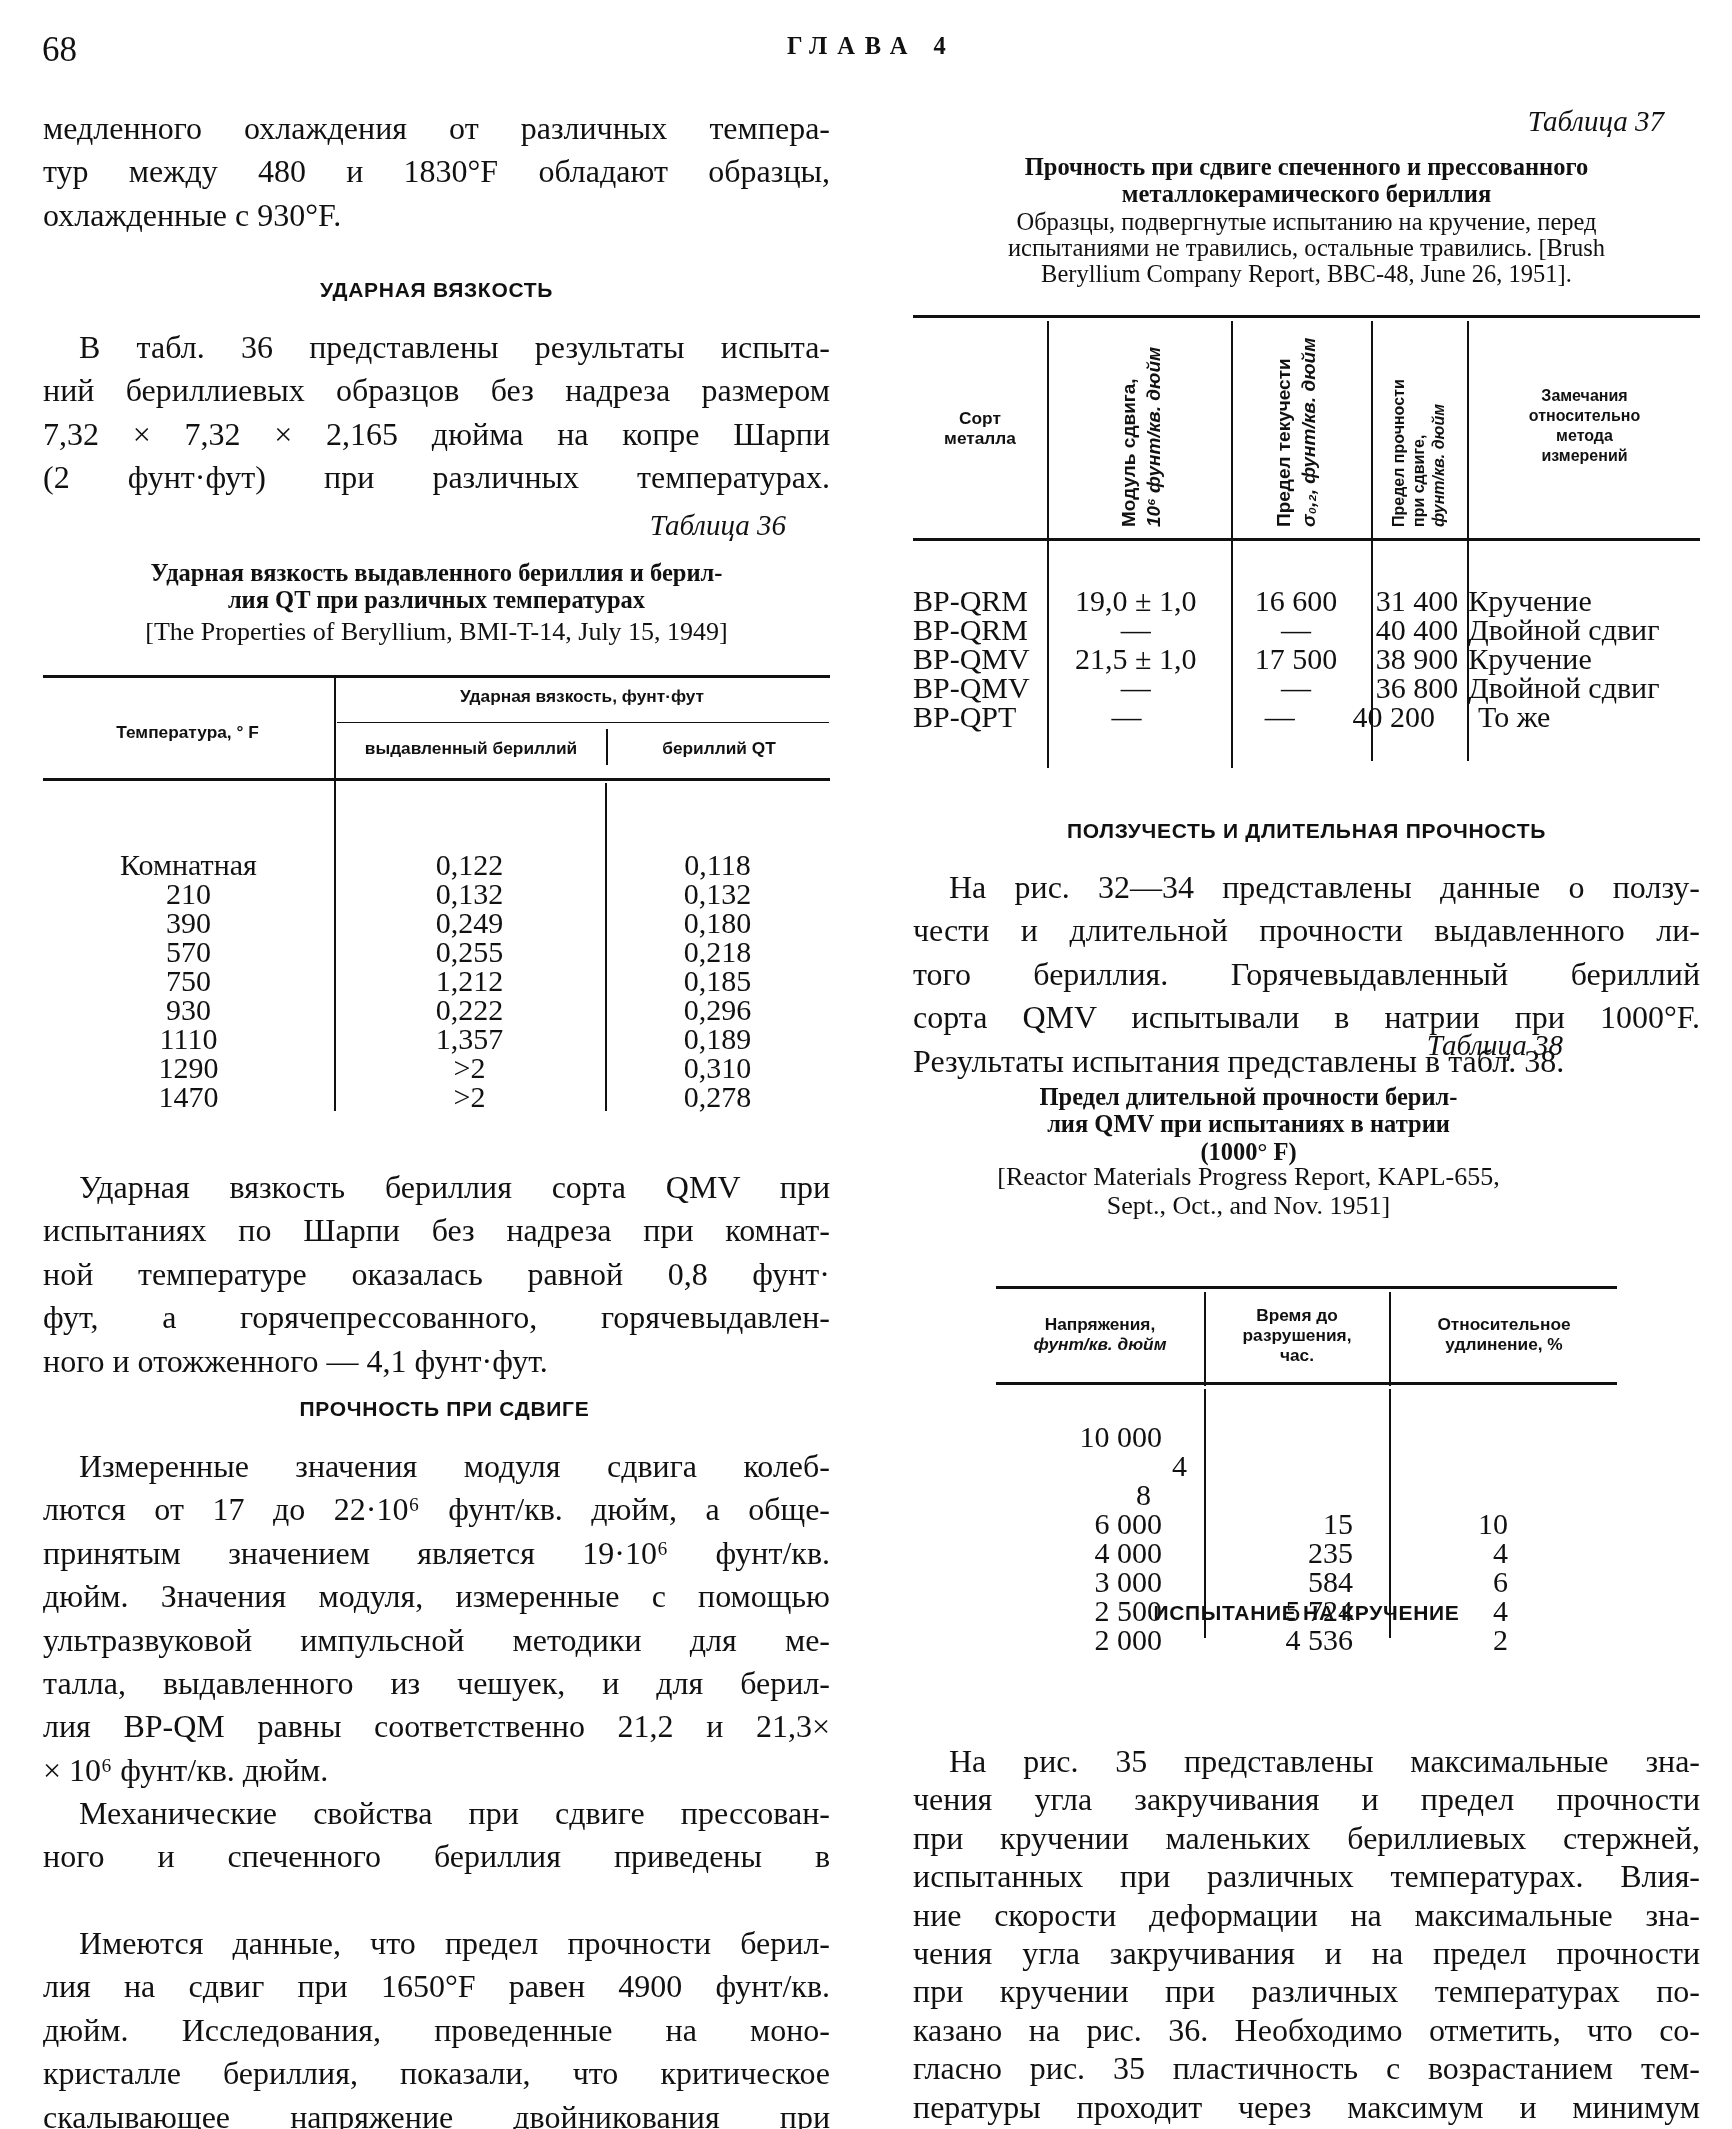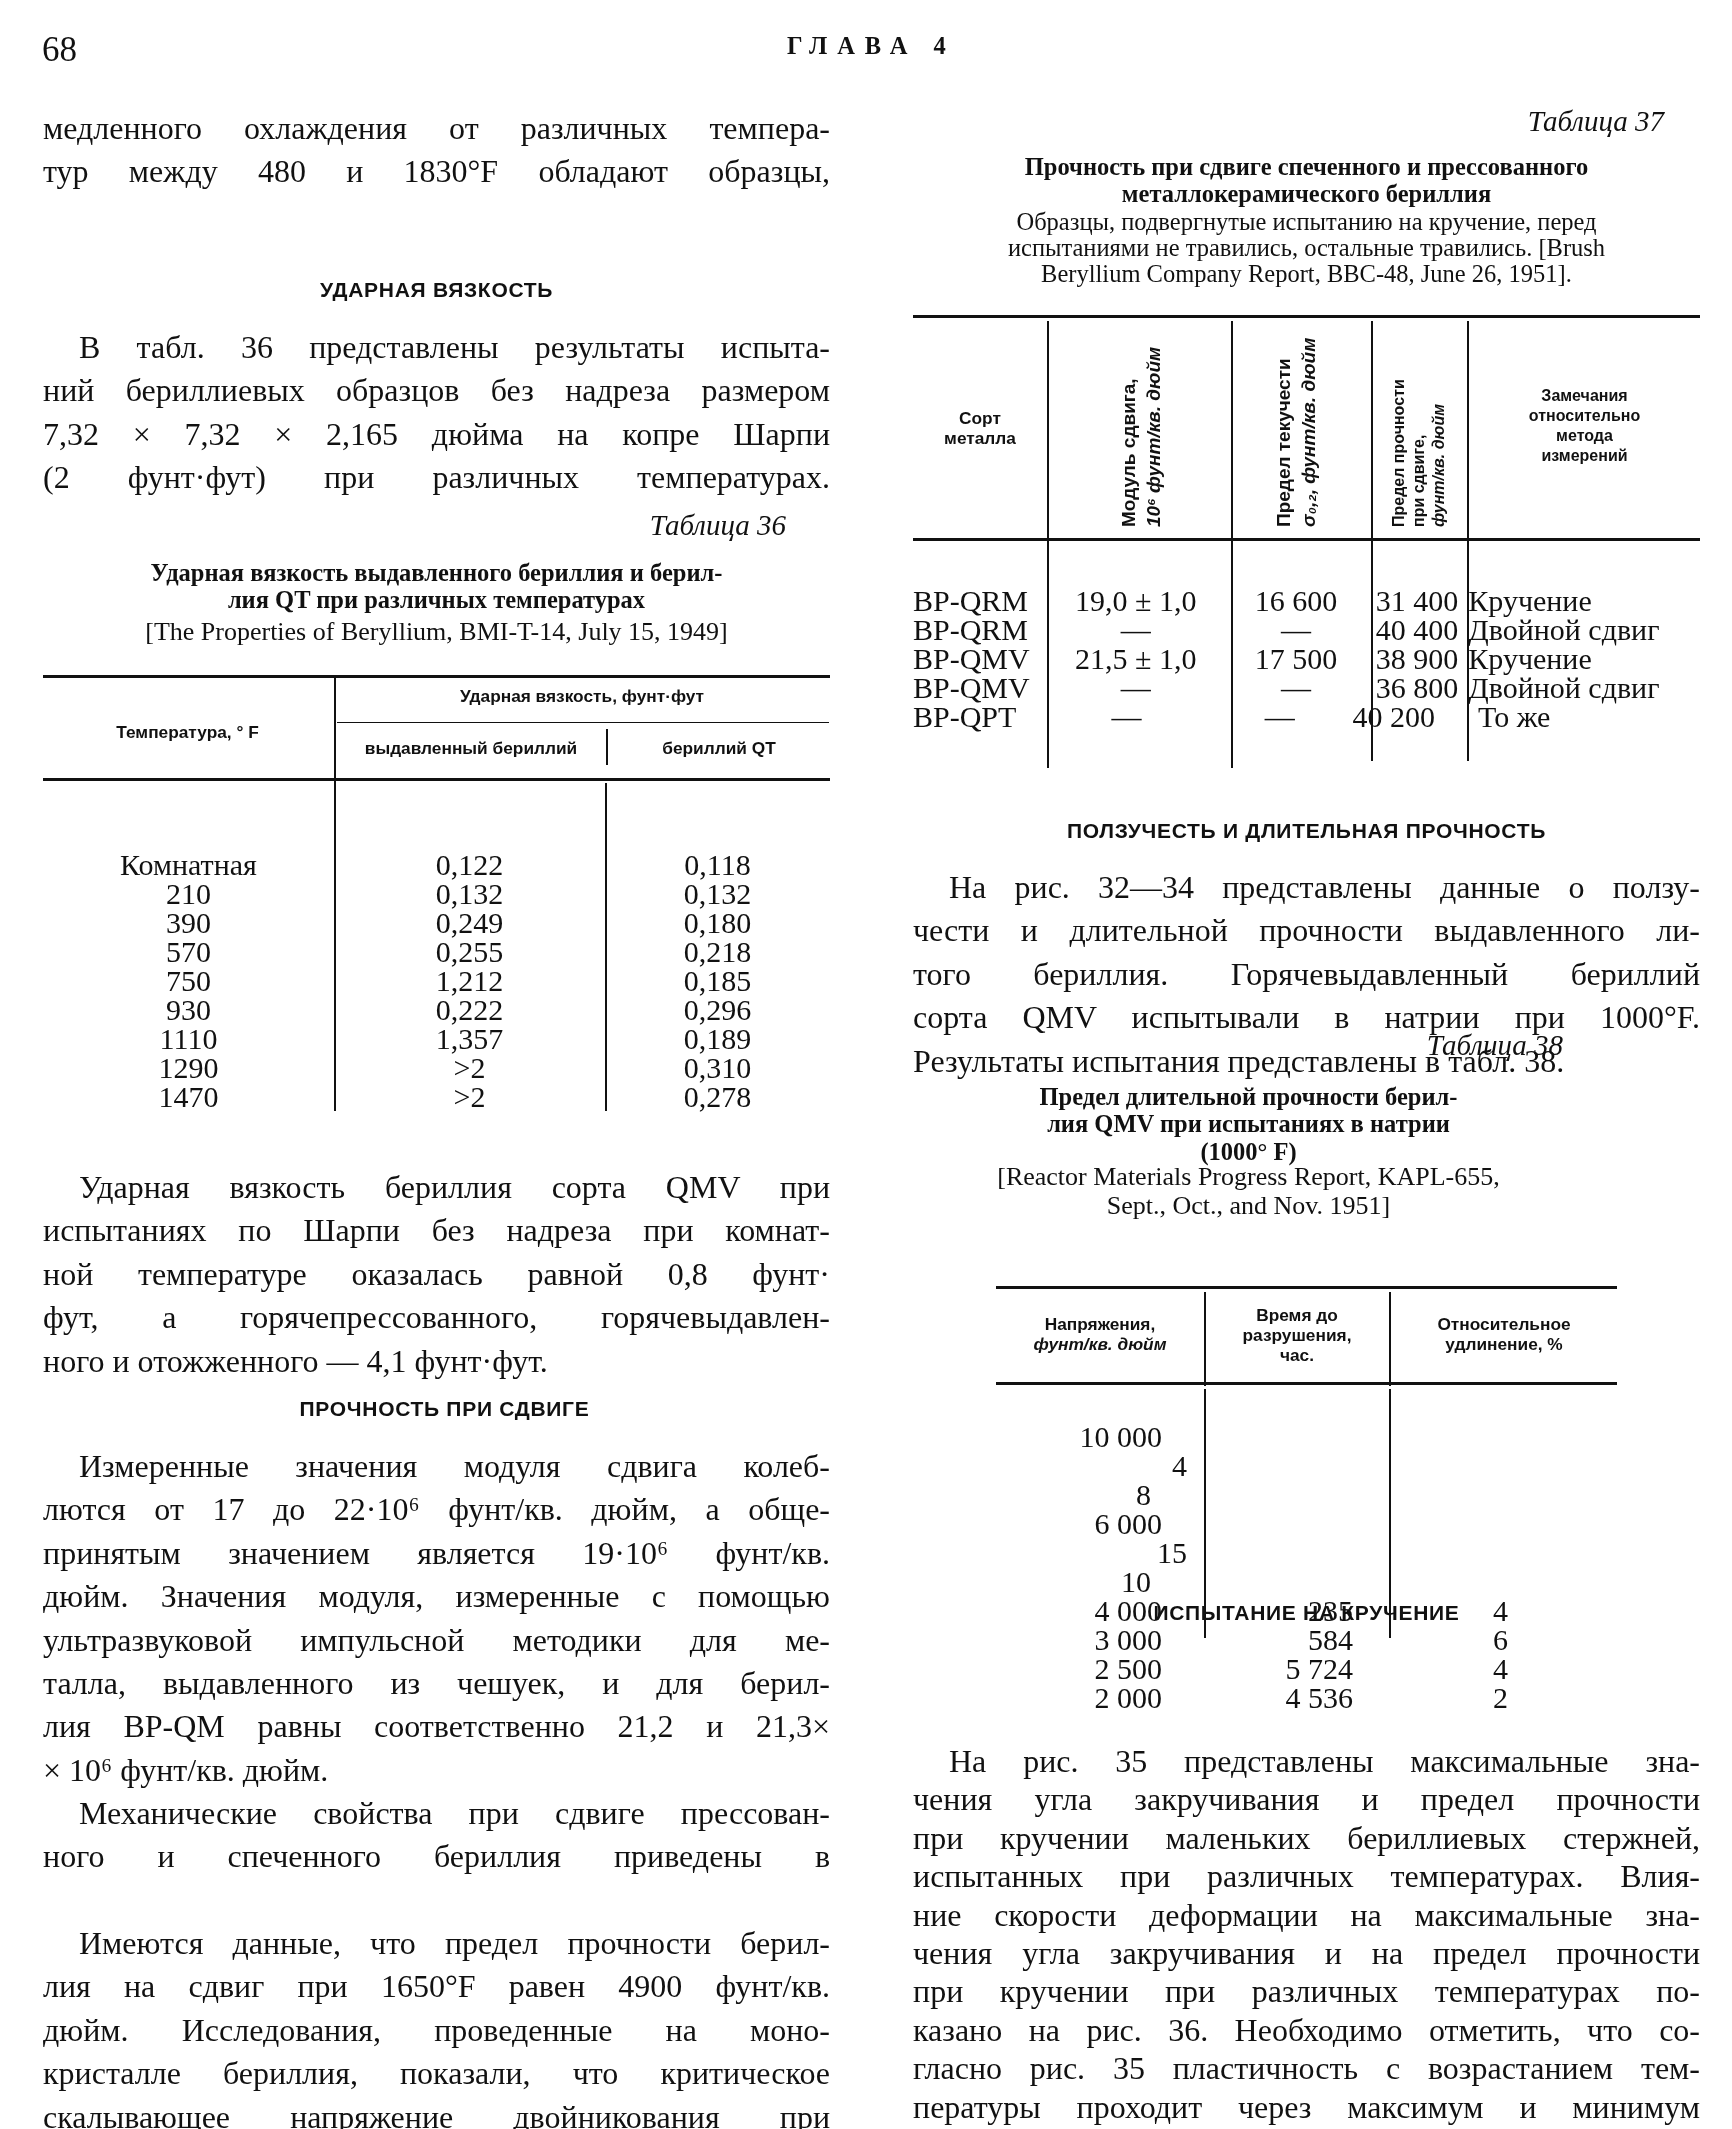--- a/index.html
+++ b/index.html
@@ -25,20 +25,21 @@
 <body>
 
 <div class="abs pagenum">68</div>
 <div class="abs runhead">ГЛАВА 4</div>
 
 <div class="col" style="left:43px;top:0;">
 
   <div class="para abs" style="left:0;top:114px;width:787px;">
     <span class="ln">медленного охлаждения от различных темпера-</span>
     <span class="ln" style="margin-top:14.4px">тур между 480 и 1830°F обладают образцы,</span>
+    <span class="ln last" style="margin-top:14.4px">охлажденные с 930°F.</span>
   </div>
 
   <div class="heading abs" style="left:0;top:278px;width:787px;">УДАРНАЯ ВЯЗКОСТЬ</div>
 
   <div class="para abs" style="left:0;top:333px;width:787px;">
     <span class="ln" style="padding-left:36px;box-sizing:border-box">В табл. 36 представлены результаты испыта-</span>
     <span class="ln" style="margin-top:14.4px">ний бериллиевых образцов без надреза размером</span>
     <span class="ln" style="margin-top:14.4px">7,32 × 7,32 × 2,165 дюйма на копре Шарпи</span>
     <span class="ln" style="margin-top:14.4px">(2 фунт·фут) при различных температурах.</span>
   </div>
@@ -273,21 +274,21 @@
     <div class="rule" style="left:83px;top:1382px;width:621px;"></div>
     <div class="vline" style="left:291px;top:1389px;height:249px;"></div>
     <div class="vline" style="left:476px;top:1389px;height:249px;"></div>
 
     <div class="abs" style="left:83px;top:1422px;width:621px;">
       <div class="cell" style="display:flex;flex-direction:column;">
           <span style="width:166px;text-align:right">10 000</span>
           <span style="width:191px;text-align:right">4</span>
           <span style="width:155px;text-align:right">8</span>
         </div>
-      <div class="cell" style="display:flex;flex-direction:column;">
+      <div class="cell" style="display:flex;">
           <span style="width:166px;text-align:right">6 000</span>
           <span style="width:191px;text-align:right">15</span>
           <span style="width:155px;text-align:right">10</span>
         </div>
       <div class="cell" style="display:flex;">
           <span style="width:166px;text-align:right">4 000</span>
           <span style="width:191px;text-align:right">235</span>
           <span style="width:155px;text-align:right">4</span>
         </div>
       <div class="cell" style="display:flex;">

